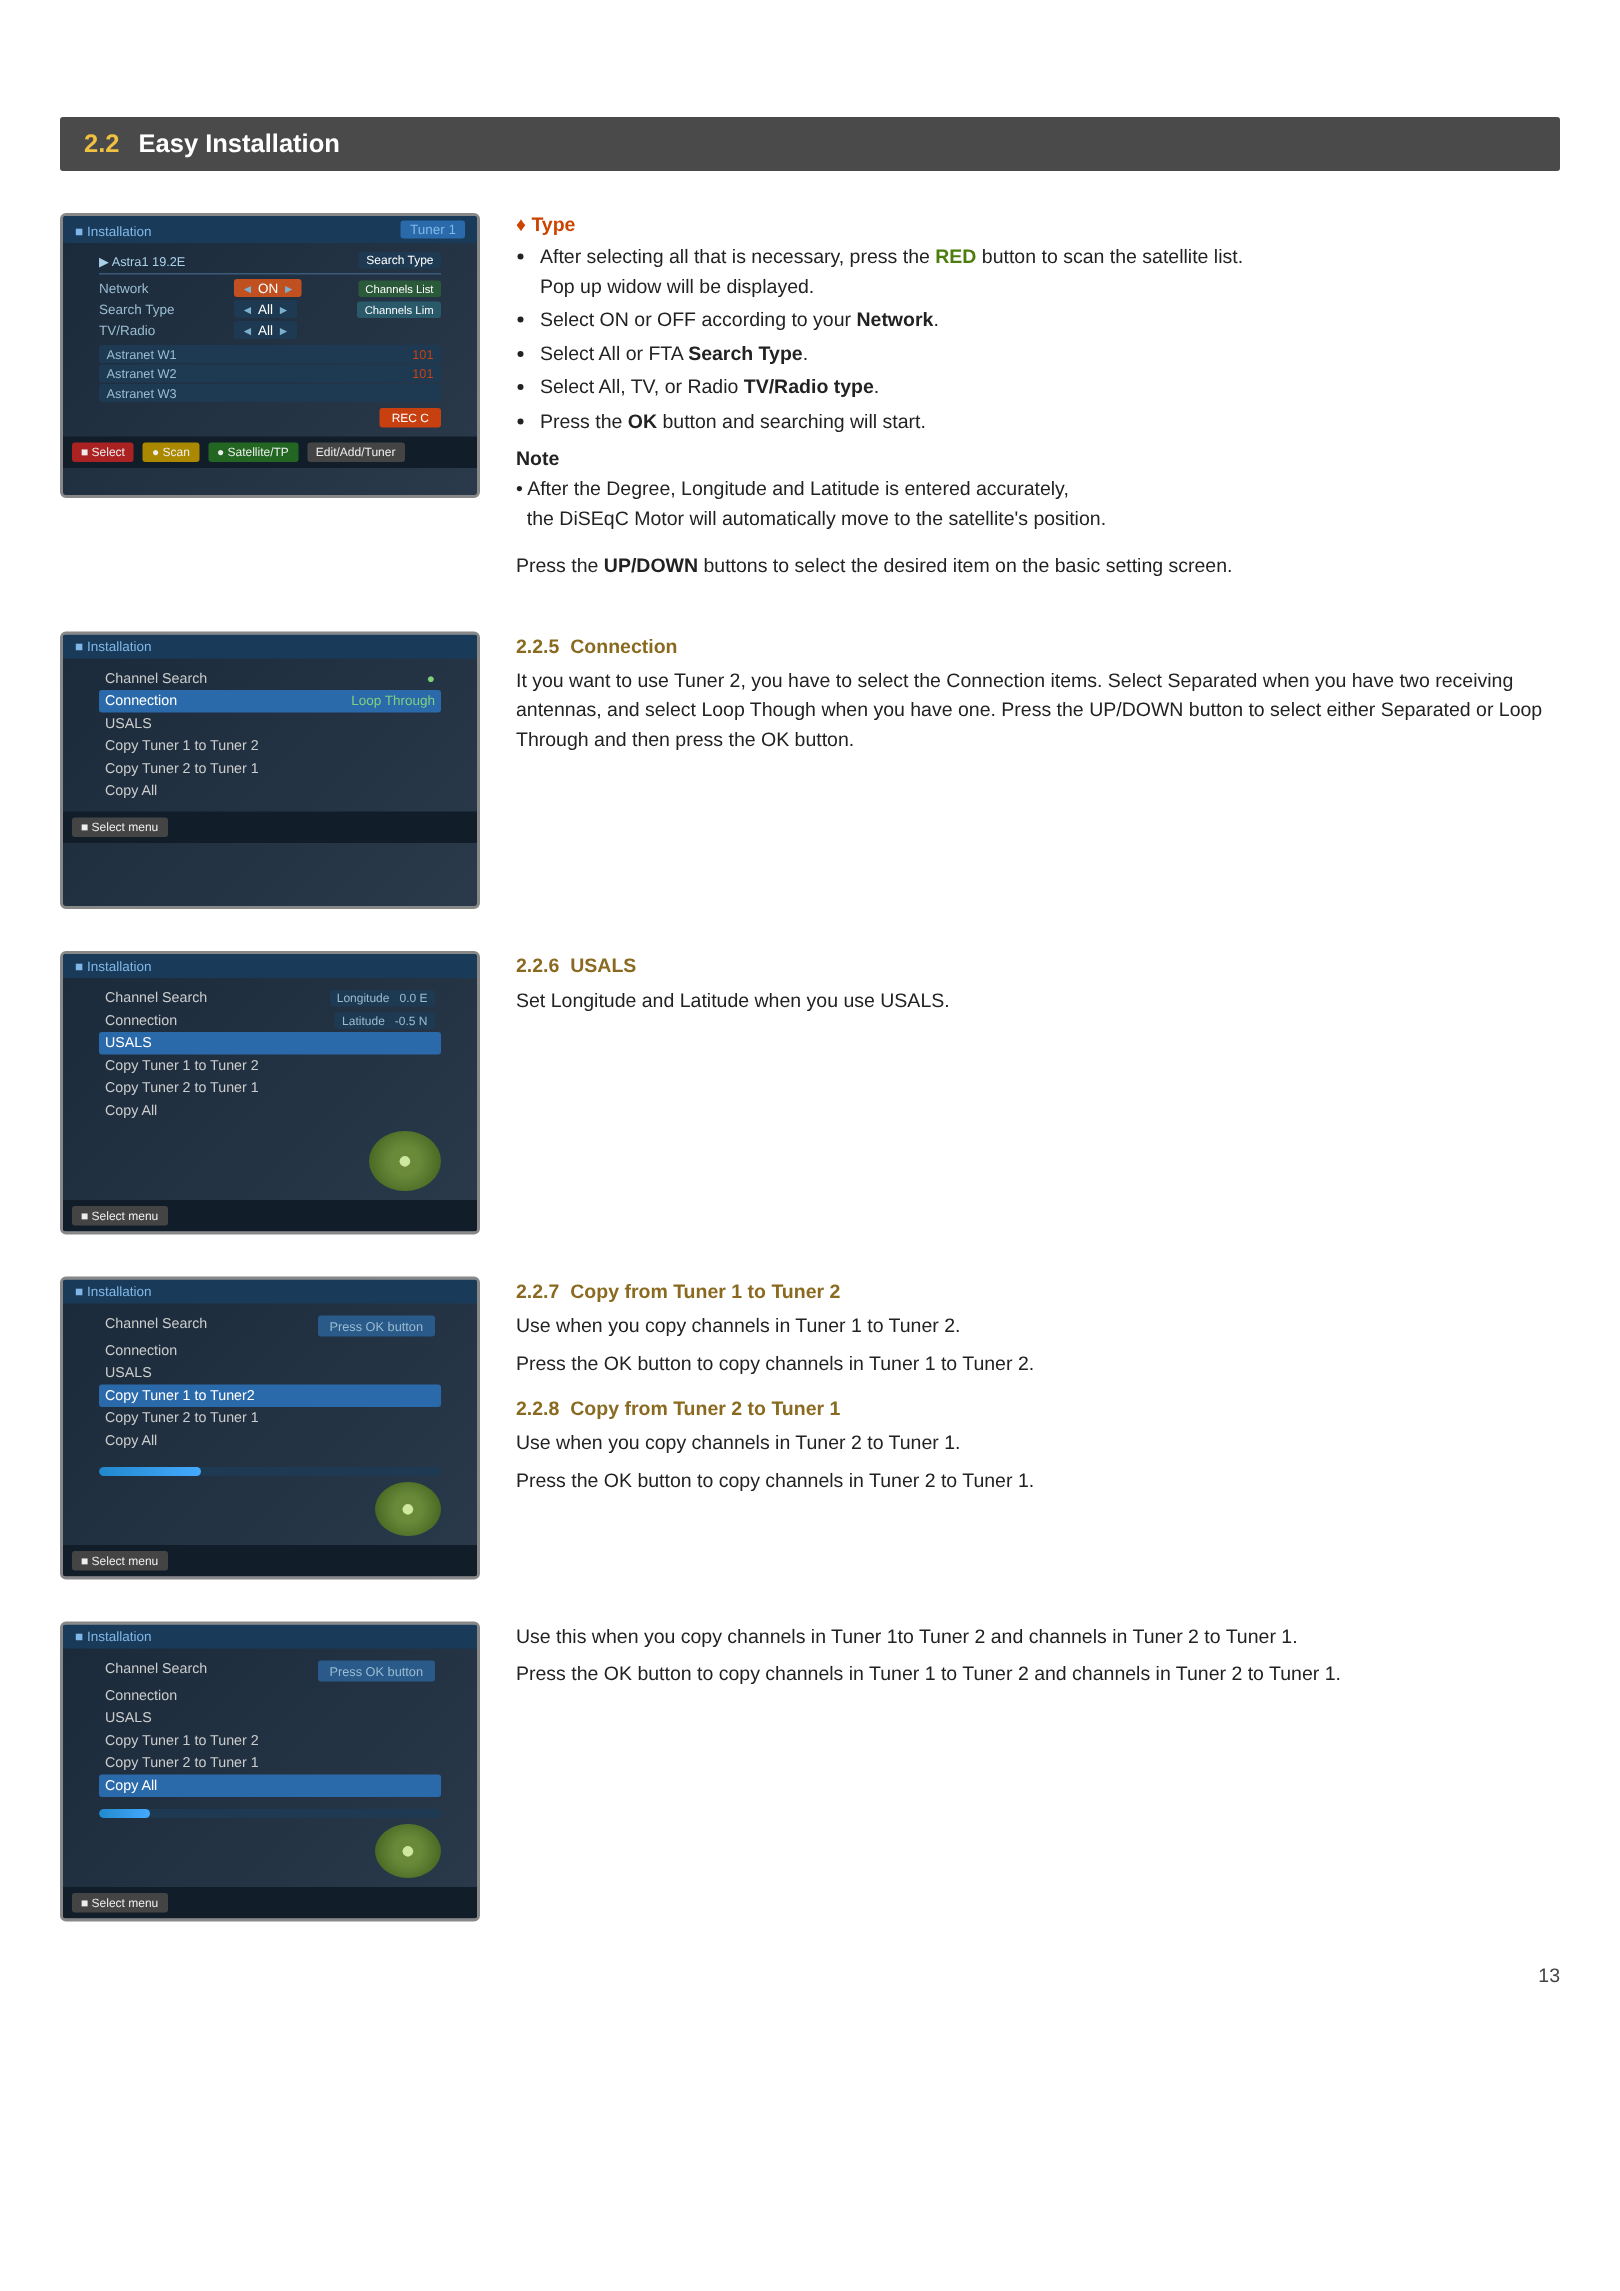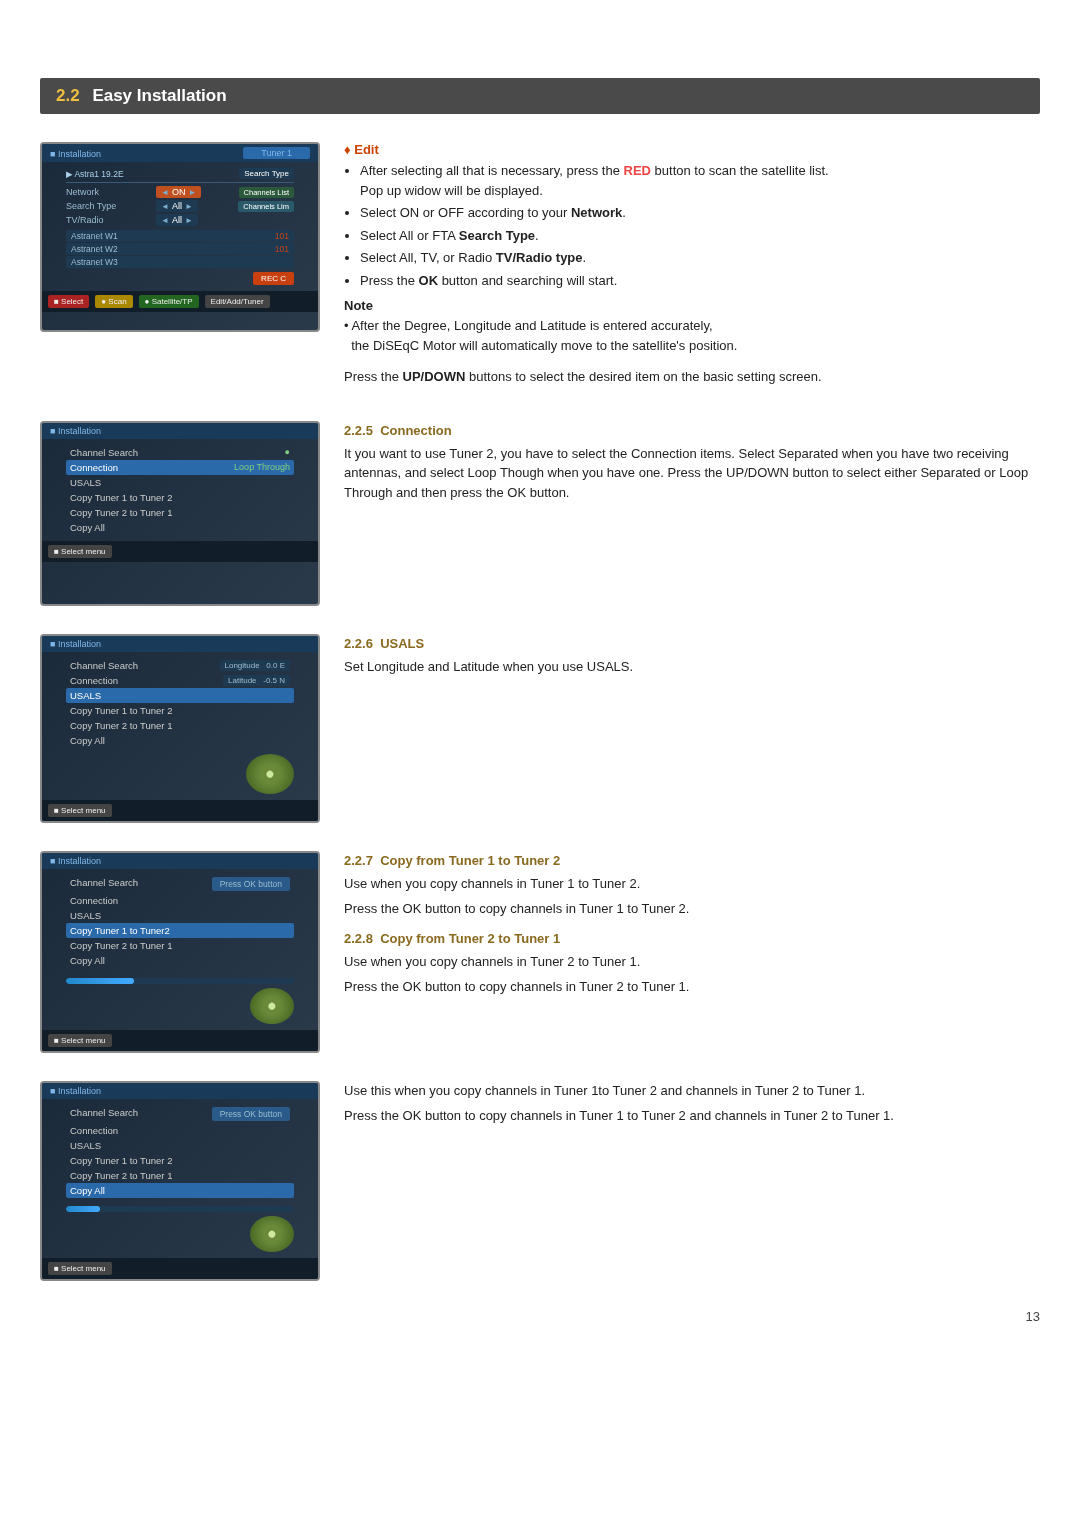--- a/index.html
+++ b/index.html
@@ -98,21 +98,21 @@
       margin-left: 16px;
       margin-bottom: 8px;
     }
     li {
       margin-bottom: 3px;
       line-height: 1.5;
       font-size: 13px;
       list-style-type: disc;
     }
     b { font-weight: bold; }
-    .bold-red { font-weight: bold; color: #ef4444; }
+    .bold-red { font-weight: bold; color: #4d7c0f; }
     .note-label {
       font-weight: bold;
       font-size: 13px;
       margin-bottom: 3px;
     }
     .note-block {
       margin-top: 8px;
       margin-bottom: 12px;
     }
 
@@ -210,21 +210,21 @@
   <span>2.2</span>
   <span style="color:#fff; margin-left:8px;">Easy Installation</span>
 </div>
 
 <div class="two-col">
   <div class="screenshot-col">
 
     <div class="ss-full">
       <div class="ss-top-bar">
         <span>■ <span>Installation</span></span>
-        <span style="background:#2a6aaa;padding:1px 18px;border-radius:2px;">Tuner 1</span>
+        <span style="background:#2a6aaa;padding:1px 6px;border-radius:2px;">Tuner 1</span>
       </div>
       <div class="ss-content">
         <div class="ss-field-row">
           <div class="ss-field-label" style="color:#aad0e8;font-size:8.5px;">▶ Astra1 19.2E</div>
           <div style="flex:1"></div>
           <div class="ss-field-val" style="font-size:8px;">Search Type</div>
         </div>
         <div class="ss-divider" style="border-color:#3a5a7a;margin:3px 0;"></div>
 
         <div class="ss-field-row">
@@ -265,21 +265,21 @@
       <div class="ss-footer2">
         <span class="ss-btn red">■ Select</span>
         <span class="ss-btn yellow">● Scan</span>
         <span class="ss-btn green2">● Satellite/TP</span>
         <span class="ss-btn">Edit/Add/Tuner</span>
       </div>
     </div>
   </div>
 
   <div class="text-col">
-    <div class="main-topic">♦ <span>Edit</span></div>
+    <div class="main-topic">♦ <span>Type</span></div>
     <ul>
       <li>After selecting all that is necessary, press the <span class="bold-red">RED</span> button to scan the satellite list.<br>Pop up widow will be displayed.</li>
       <li>Select ON or OFF according to your <b>Network</b>.</li>
       <li>Select All or FTA <b>Search Type</b>.</li>
       <li>Select All, TV, or Radio <b>TV/Radio type</b>.</li>
       <li>Press the <b>OK</b> button and searching will start.</li>
     </ul>
     <div class="note-block">
       <div class="note-label">Note</div>
       <p>• After the Degree, Longitude and Latitude is entered accurately,<br>&nbsp;&nbsp;the DiSEqC Motor will automatically move to the satellite's position.</p>

